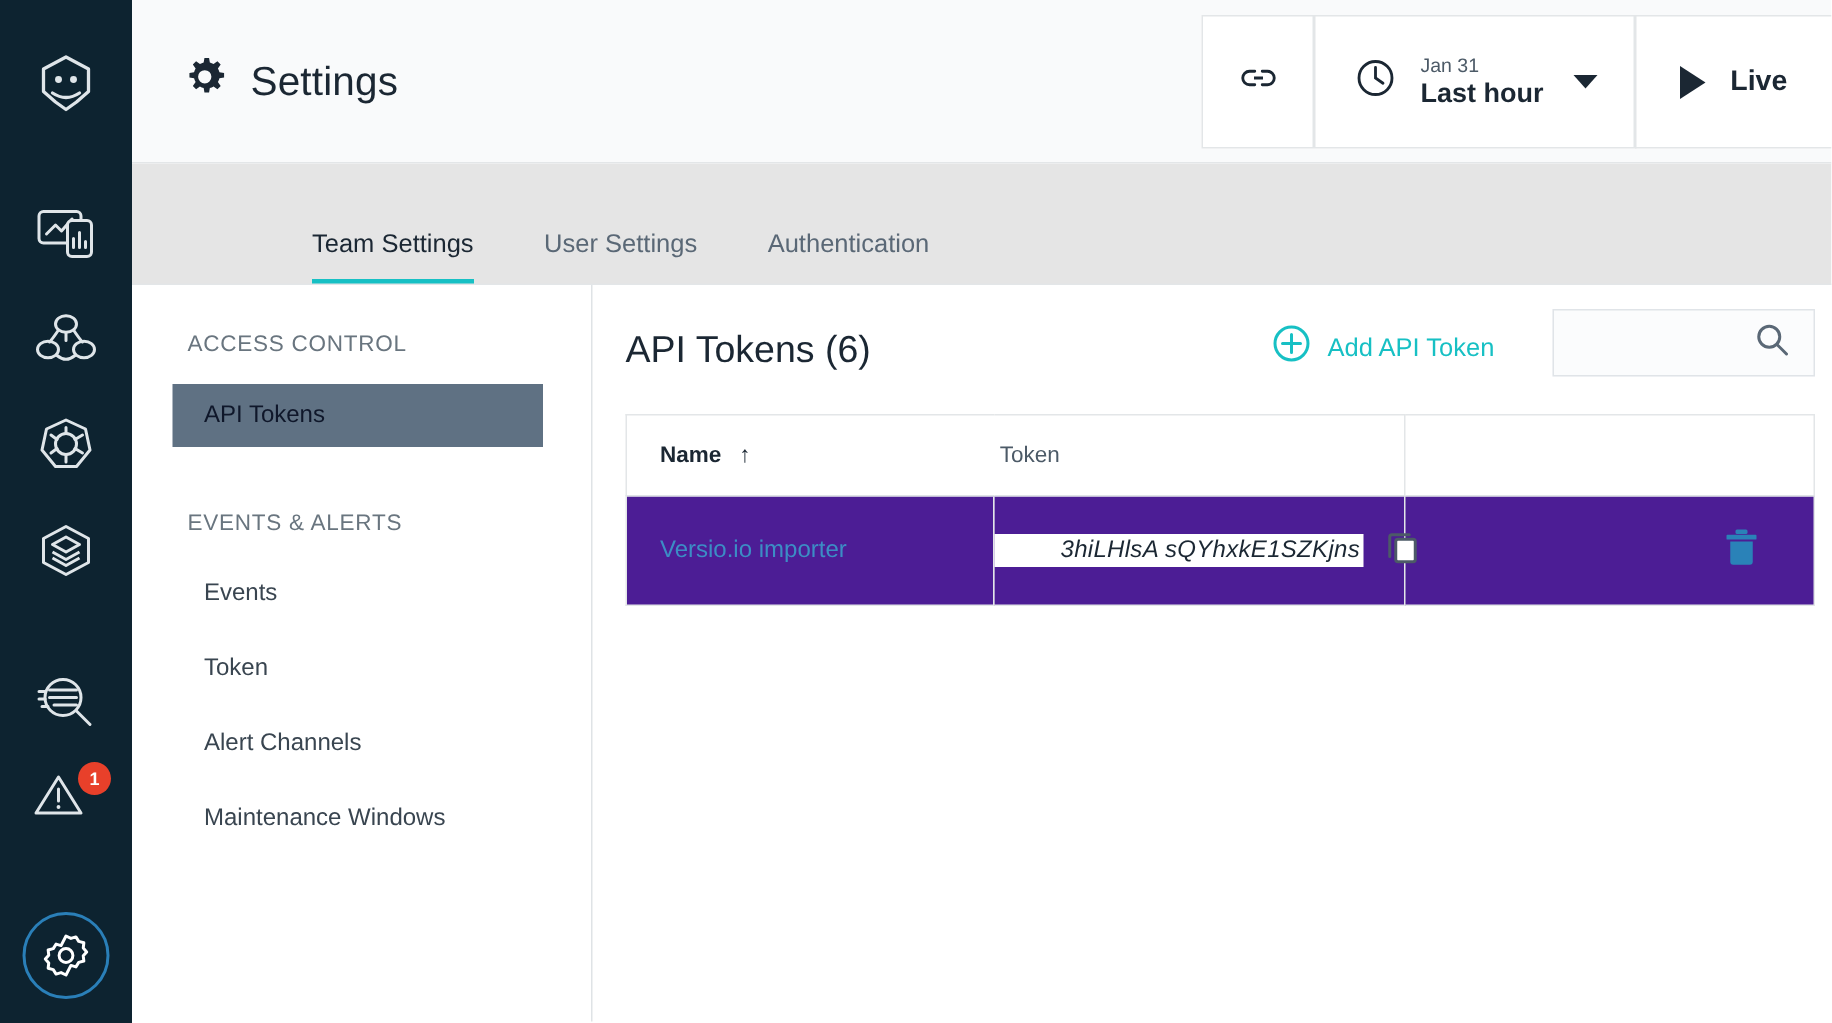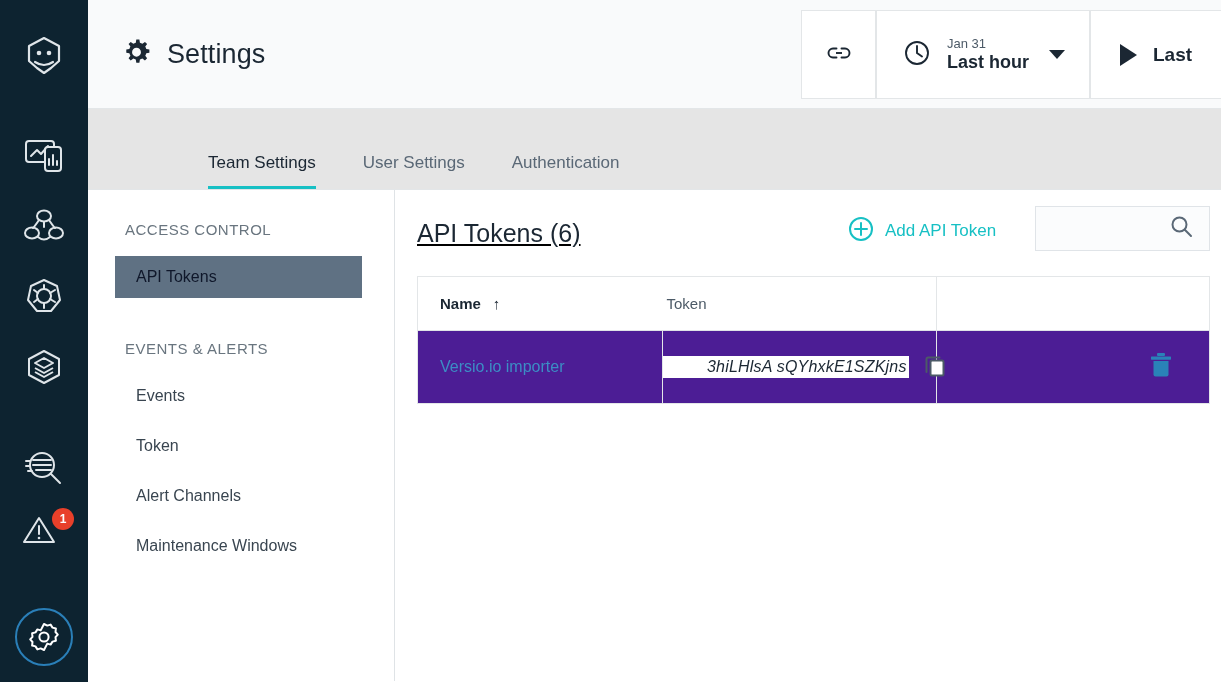--- a/index.html
+++ b/index.html
@@ -147,21 +147,20 @@
     padding-left: 21px;
   }
   .nav-item.spaced { margin-top: 8px; }
 
   
   .content { flex: 1 1 auto; padding: 0 11px 0 22px; position: relative; }
   .content-head {
     display: flex; align-items: center;
     height: 86px;
     position: relative;
-    text-decoration: underline;
   }
   .content-title {
     font-size: 25px; color: #1b2733;
   }
   .add-btn {
     display: flex; align-items: center; gap: 11px;
     position: absolute; left: 431px; top: 26px;
     cursor: pointer;
   }
   .add-label { font-size: 17px; color: #17c0c4; }
@@ -336,21 +335,21 @@
           </span>
           <span class="time-text">
             <span class="time-date">Jan 31</span>
             <span class="time-range">Last hour</span>
           </span>
           <span class="caret"></span>
         </div>
 
         <div class="tr-box tr-live">
           <span class="play"></span>
-          <span class="live-label">Last</span>
+          <span class="live-label">Live</span>
         </div>
       </div>
     </div>
 
     <div class="tabs">
       <div class="tab active">Team Settings</div>
       <div class="tab">User Settings</div>
       <div class="tab">Authentication</div>
     </div>
 

